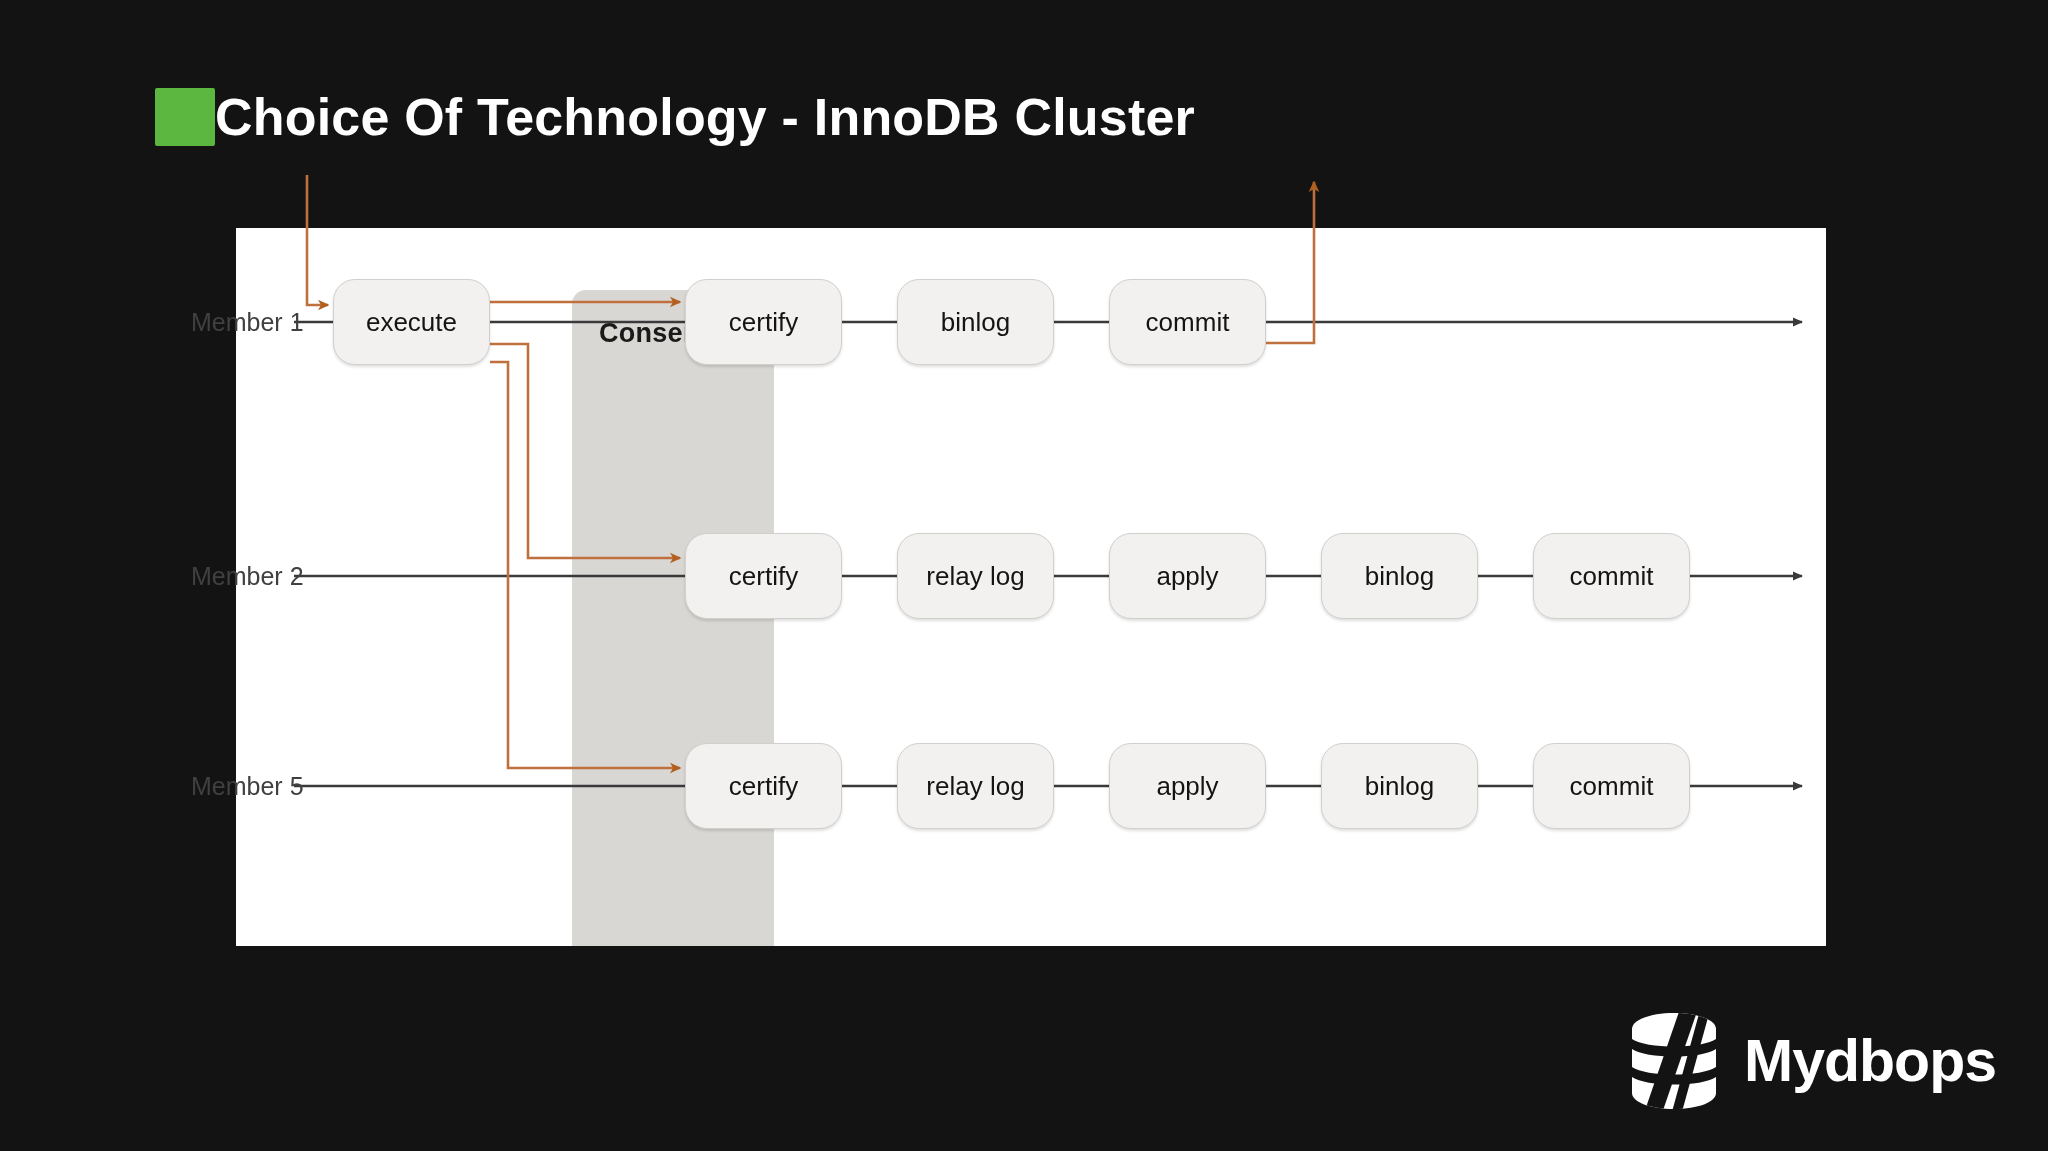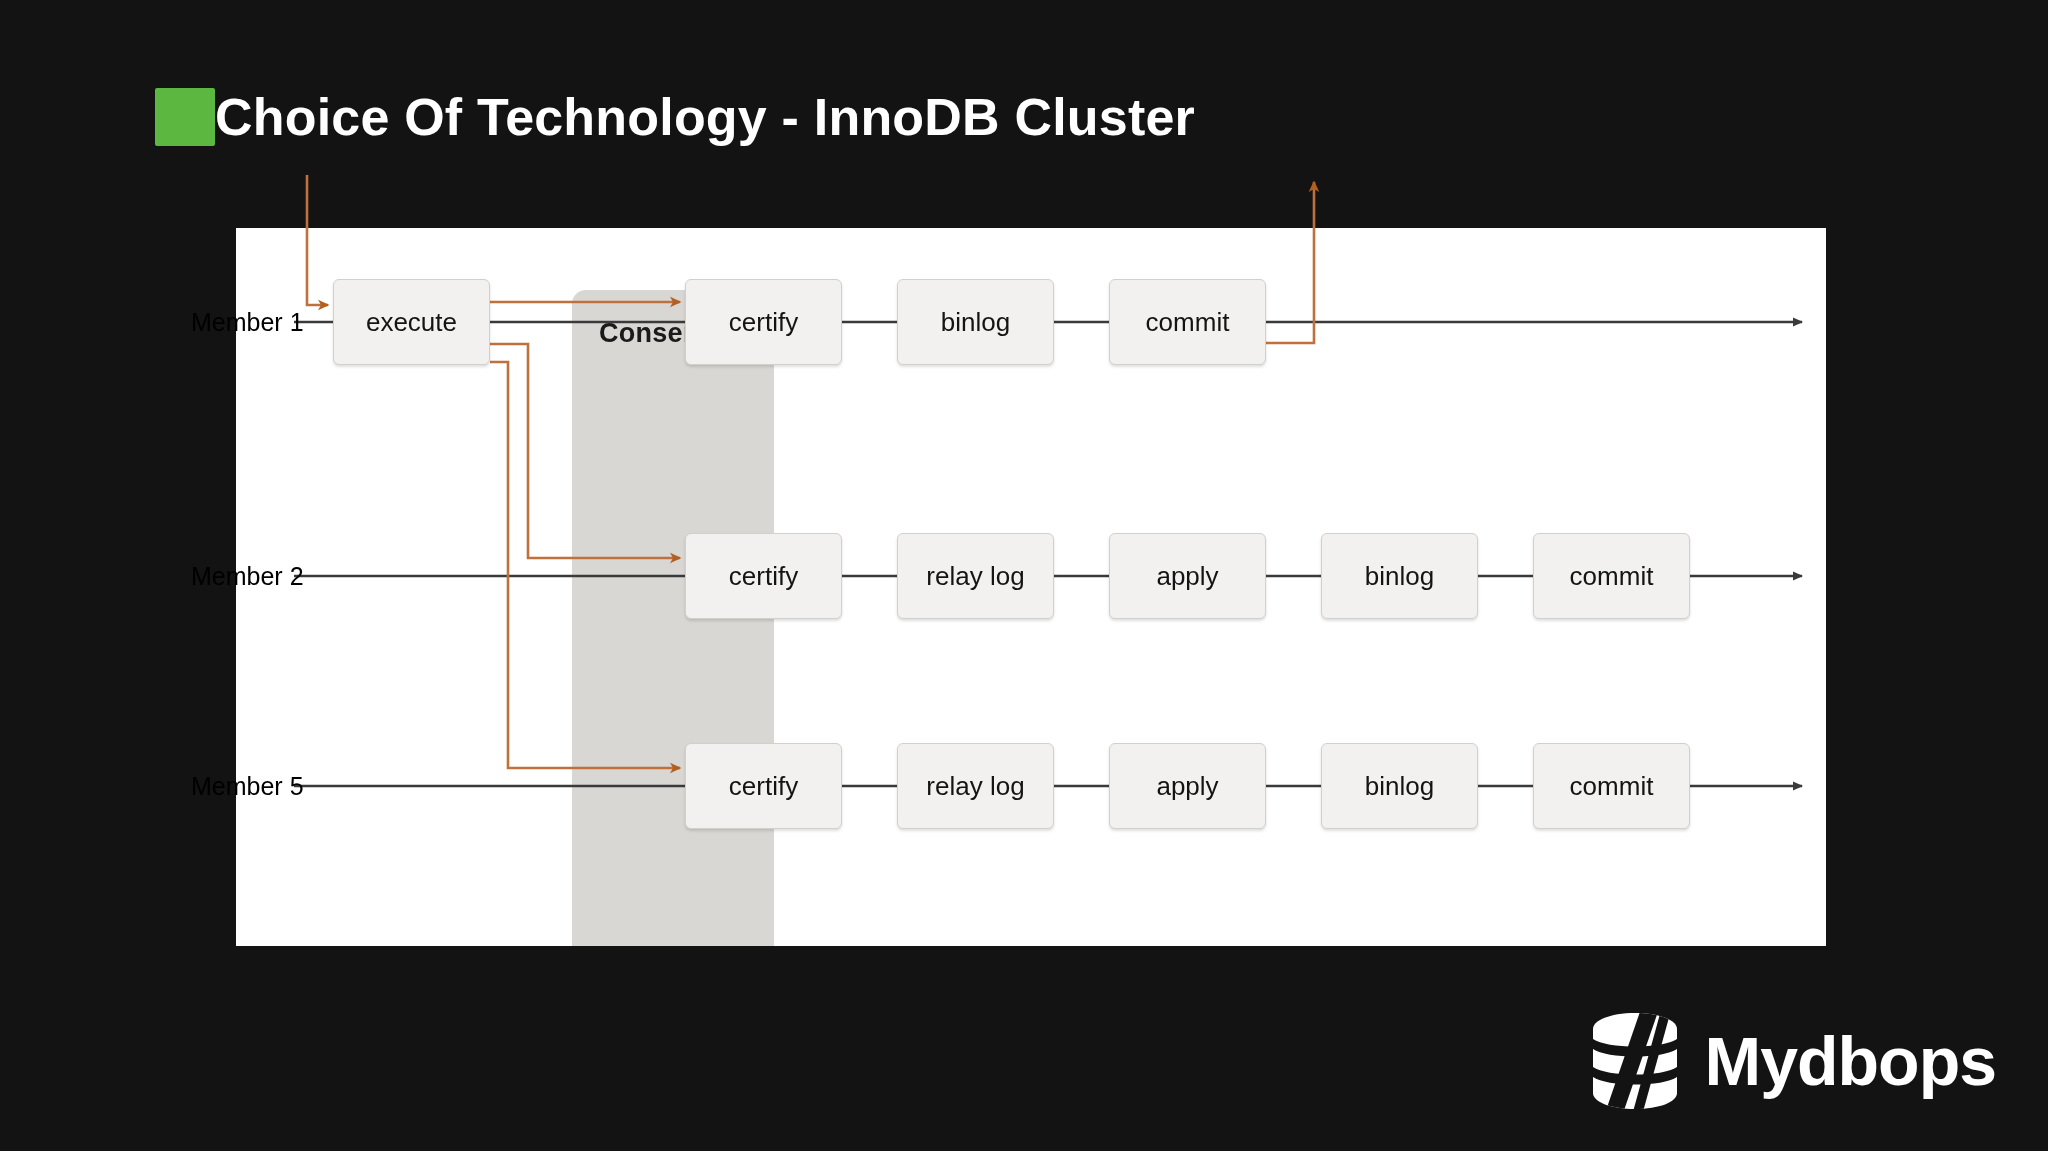--- a/index.html
+++ b/index.html
@@ -52,50 +52,50 @@
     left:336px;top:90px;width:202px;
     text-align:center;
     font-size:27px;font-weight:bold;color:#1a1a1a;
     font-family:"Liberation Sans", sans-serif;
     letter-spacing:0.3px;
   }
 
   
   .member-label{
     position:absolute;
-    font-size:25px;color:#000000;
+    font-size:25px;color:#404040;
     font-family:"Liberation Sans", sans-serif;
     white-space:nowrap;
     transform:translateY(-50%);
   }
 
   
   .node{
     position:absolute;
     height:86px;
     background:#f2f1ef;
     border:1px solid #d2d0cd;
-    border-radius:6px;
+    border-radius:22px;
     box-shadow:0 2px 3px rgba(0,0,0,0.13);
     display:flex;align-items:center;justify-content:center;
     font-size:26px;color:#141414;
     font-family:"Liberation Sans", sans-serif;
     transform:translateY(-50%);
     white-space:nowrap;
     box-sizing:border-box;
   }
 
   
   #logo{
     position:absolute;right:52px;bottom:38px;
     display:flex;align-items:center;gap:22px;
   }
   #logo .logo-mark{width:96px;height:104px;flex:0 0 auto;}
   #logo .logo-word{
-    color:#ffffff;font-size:68px;font-weight:bold;
+    color:#ffffff;font-size:59px;font-weight:bold;
     letter-spacing:-1px;line-height:1;
     font-family:"Liberation Sans", sans-serif;
   }
 </style>
 </head>
 <body style="background: rgb(19, 19, 19);">
 
 <div id="slide">
 
   <div class="title-row">

